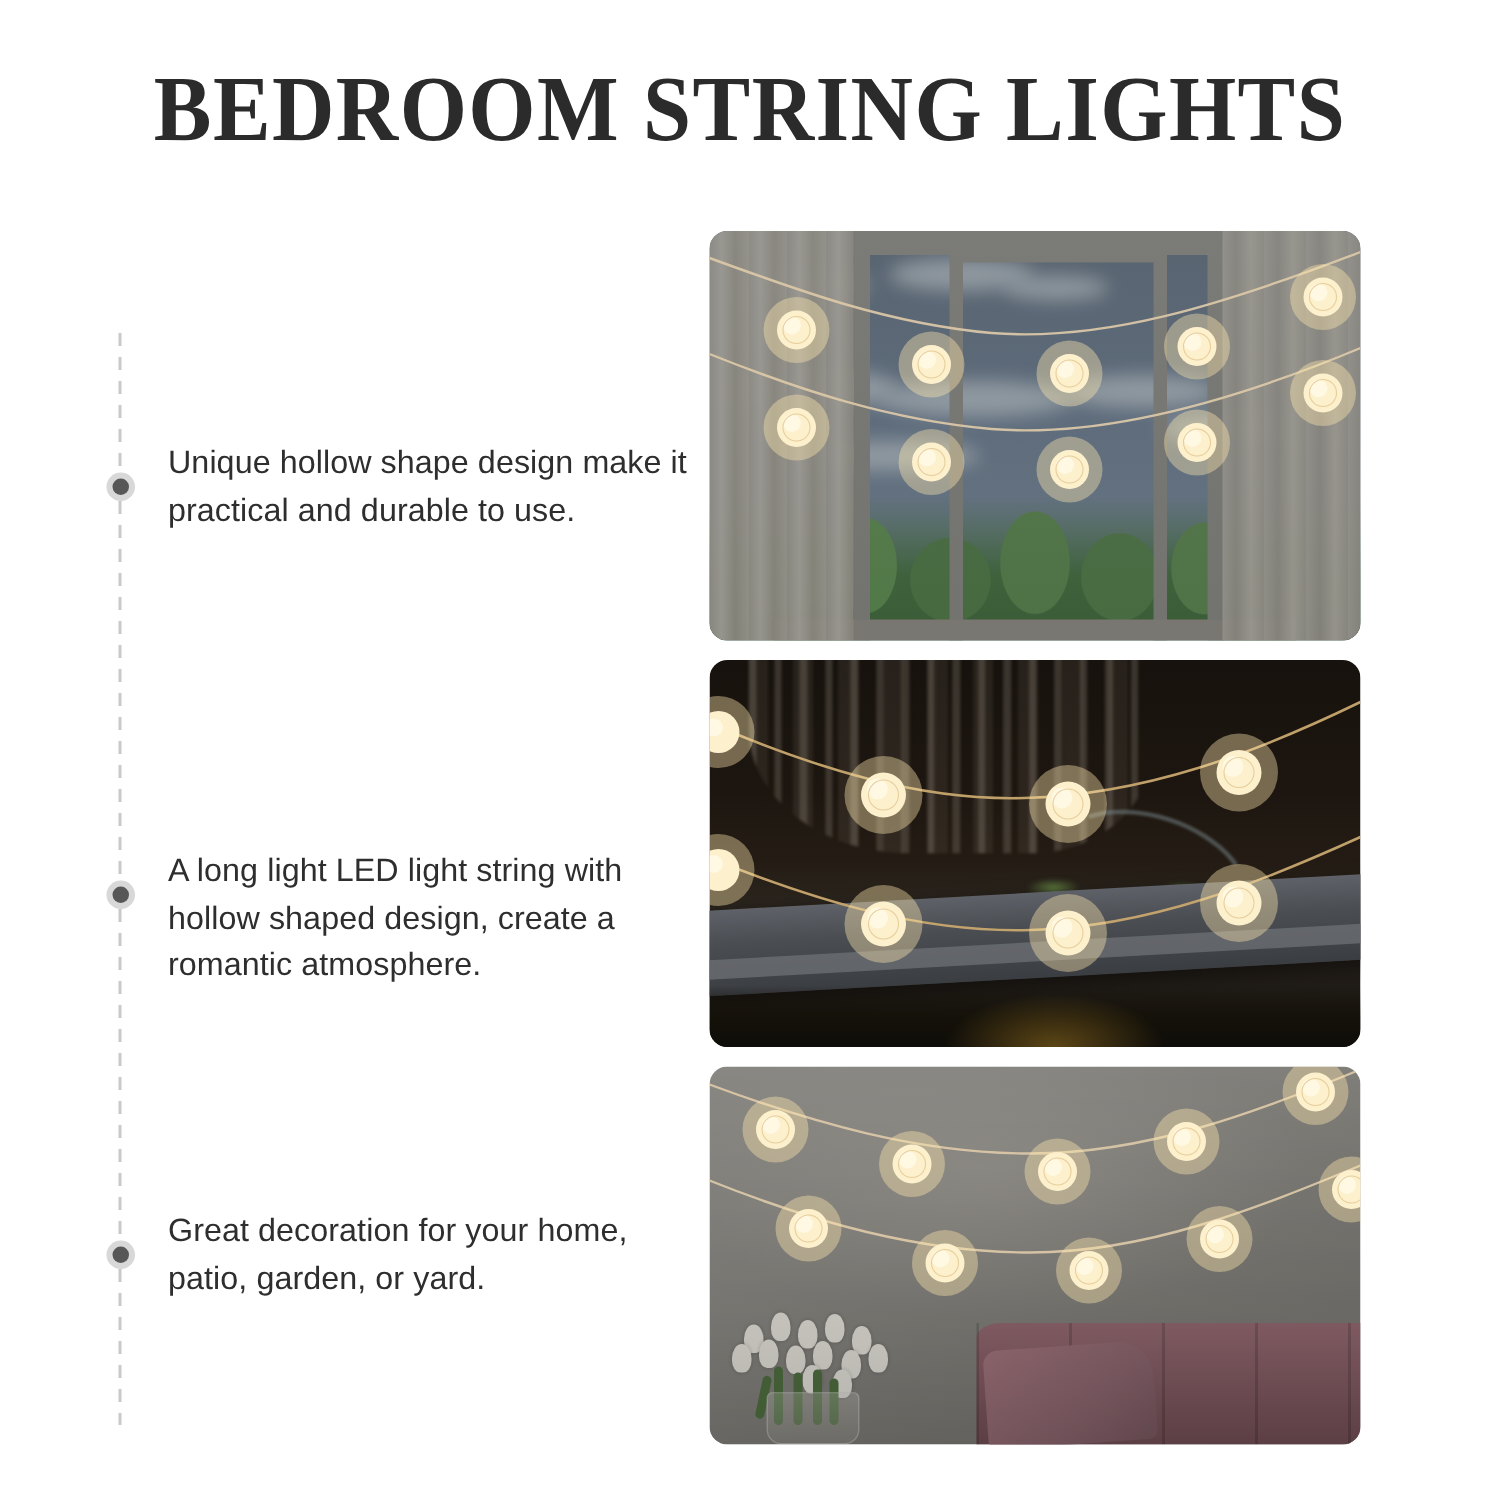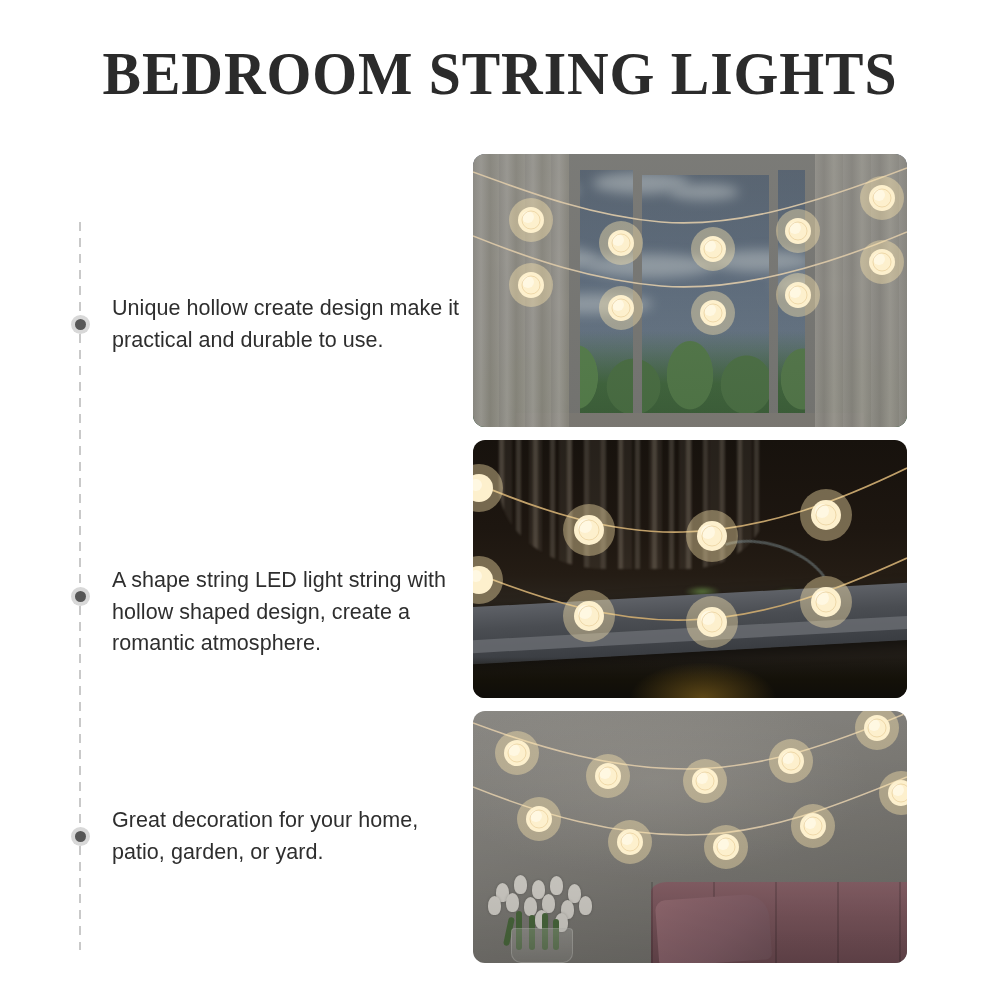--- a/index.html
+++ b/index.html
@@ -287,29 +287,29 @@
 
 <div id="page-title">BEDROOM STRING LIGHTS</div>
 
 <div id="timeline"></div>
 
 <div class="feature" style="top:306px;">
   <div class="dot-wrap">
     <div class="dot-halo"></div>
     <div class="dot-core"></div>
   </div>
-  <div class="feat-text">Unique hollow create design make it practical and durable to use.</div>
+  <div class="feat-text">Unique hollow shape design make it practical and durable to use.</div>
 </div>
 
 <div class="feature" style="top:578px;">
   <div class="dot-wrap">
     <div class="dot-halo"></div>
     <div class="dot-core"></div>
   </div>
-  <div class="feat-text">A shape string LED light string with hollow shaped design, create a romantic atmosphere.</div>
+  <div class="feat-text">A long light LED light string with hollow shaped design, create a romantic atmosphere.</div>
 </div>
 
 <div class="feature" style="top:818px;">
   <div class="dot-wrap">
     <div class="dot-halo"></div>
     <div class="dot-core"></div>
   </div>
   <div class="feat-text">Great decoration for your home, patio, garden, or yard.</div>
 </div>
 

